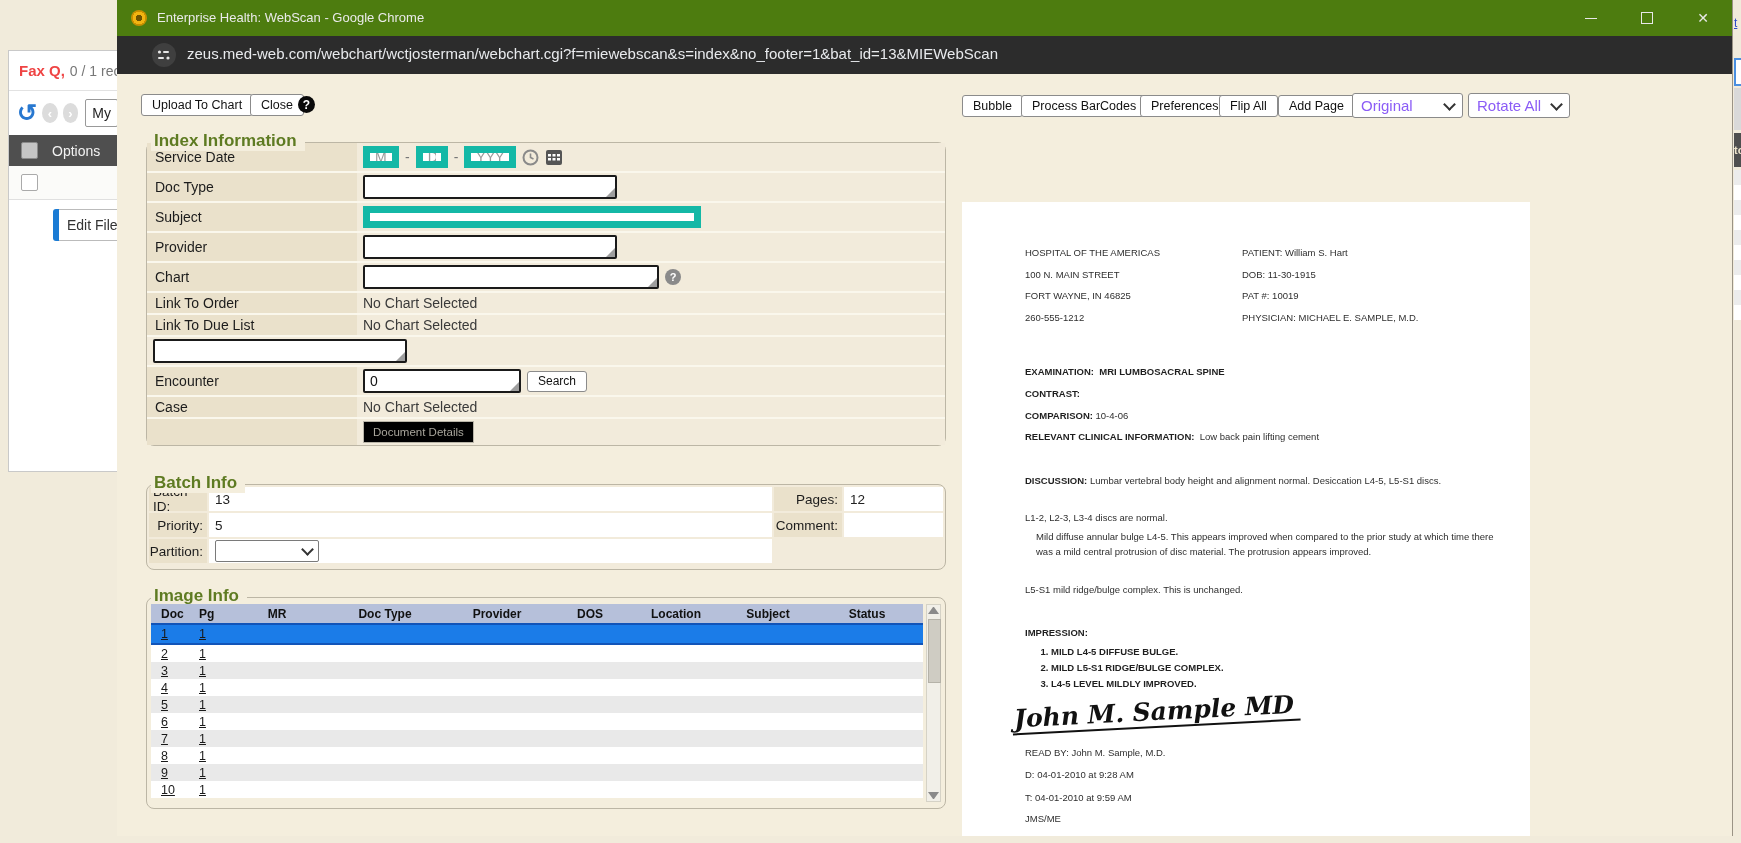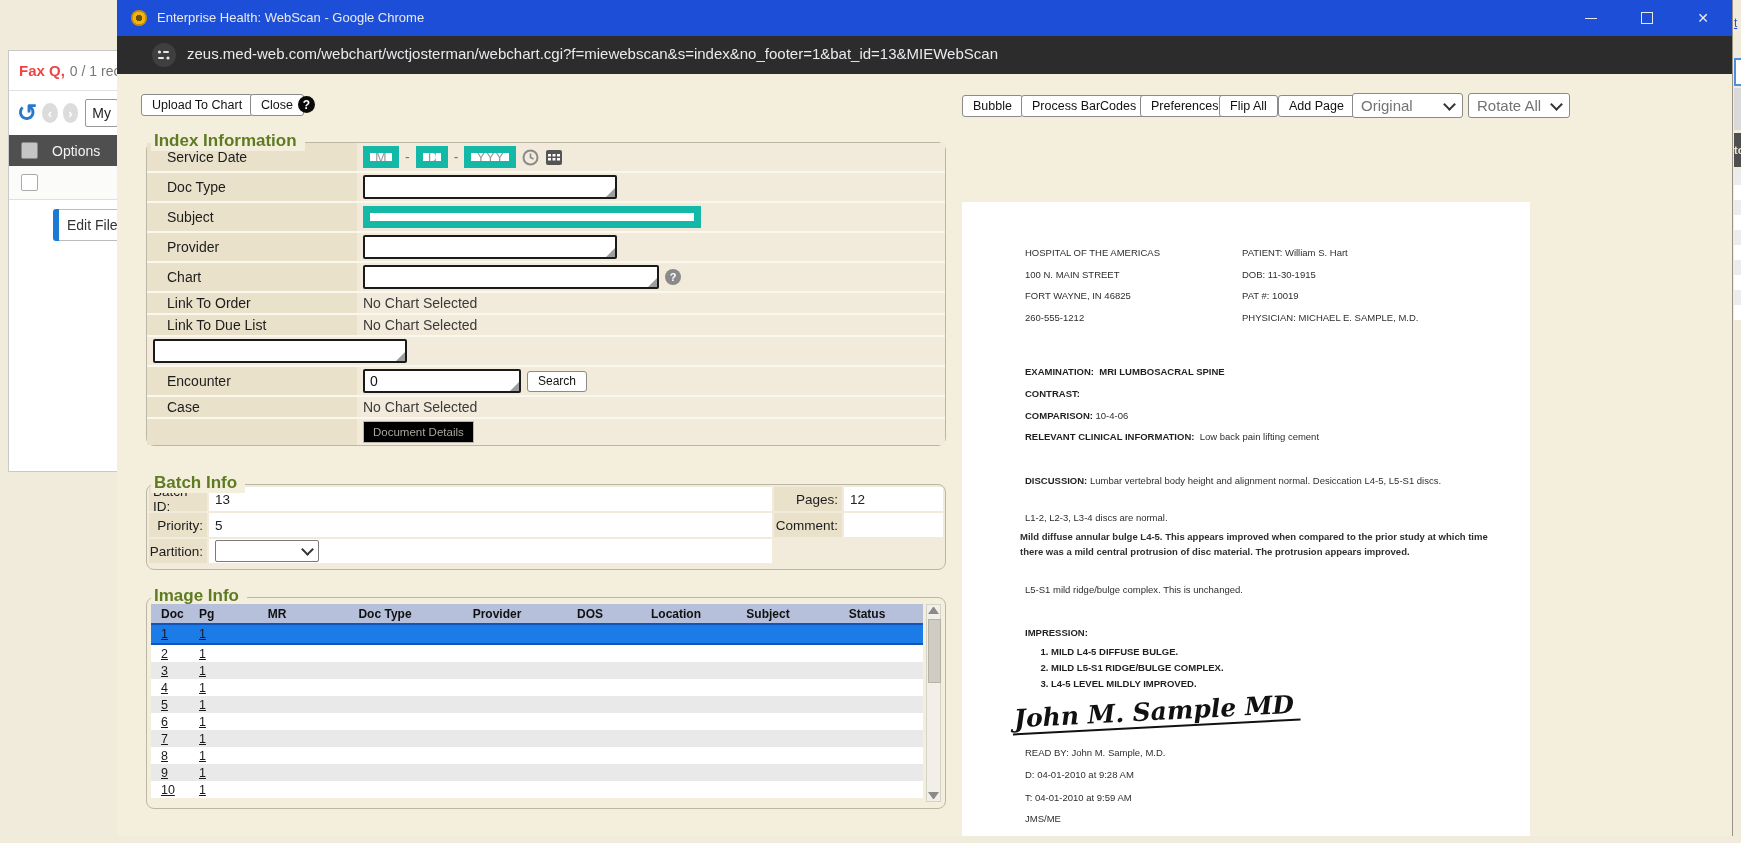--- a/index.html
+++ b/index.html
@@ -38,21 +38,21 @@
   .sliver-bluebox{position:absolute;left:0;top:58px;width:10px;height:24px;background:#fff;border:2px solid #4a8fe0;}
   .sliver-gray{position:absolute;left:0;top:88px;width:10px;height:42px;background:#d9d9d9;}
   .sliver-dark{position:absolute;left:0;top:133px;width:10px;height:34px;background:#4f4f4f;color:#efe6cd;
                font-size:11px;font-weight:bold;display:flex;align-items:center;}
   .sliver-stripes{position:absolute;left:0;top:170px;width:10px;height:150px;
                   background:repeating-linear-gradient(#ececec 0 15px,#ffffff 15px 30px);}
 
   
   .window{position:absolute;left:117px;top:0;width:1616px;height:836px;background:#f4eedd;
           border-right:1px solid #9a9385;box-sizing:border-box;overflow:hidden;}
-  .titlebar{position:absolute;left:0;top:0;width:100%;height:36px;background:#1d4ed8;}
+  .titlebar{position:absolute;left:0;top:0;width:100%;height:36px;background:#4d7c0f;}
   .app-ic{position:absolute;left:14px;top:10px;width:16px;height:16px;border-radius:50%;
           background:radial-gradient(circle,#6d5300 0 3px,#f2b411 3px 6.5px,#c88f00 6.5px 8px);}
   .title-txt{position:absolute;left:40px;top:10px;font-size:13px;color:#eaeaea;white-space:nowrap;}
   .winbtn{position:absolute;top:0;width:44px;height:36px;display:flex;align-items:center;justify-content:center;}
   .wb-min{left:1452px;} .wb-max{left:1508px;} .wb-close{left:1564px;}
   .glyph-min{width:12px;height:0;border-top:1.5px solid #e8e8e8;}
   .glyph-max{width:10px;height:10px;border:1.5px solid #e8e8e8;}
   .glyph-close{color:#e8e8e8;font-size:14px;line-height:1;}
   .urlbar{position:absolute;left:0;top:36px;width:100%;height:38px;background:#2c2c2c;}
   .url-badge{position:absolute;left:35px;top:7px;width:24px;height:24px;border-radius:50%;background:#3f3f3f;
@@ -61,32 +61,32 @@
 
   .content{position:absolute;left:0;top:74px;width:100%;height:762px;background:#f4eedd;}
 
   
   .wbtn{position:absolute;height:22px;background:#fff;border:1px solid #8b8b8b;border-radius:3px;
         font-family:"Liberation Sans",sans-serif;font-size:12.5px;color:#111;padding:0 10px;
         display:flex;align-items:center;white-space:nowrap;box-sizing:border-box;}
   .qhelp{position:absolute;width:17px;height:17px;border-radius:50%;background:#0a0a0a;color:#fff;
          font-size:12px;font-weight:bold;display:flex;align-items:center;justify-content:center;}
   .selbox{position:absolute;height:25px;background:#fff;border:1px solid #8a8a8a;border-radius:3px;
-          font-size:15px;color:#737373;display:flex;align-items:center;padding:0 8px;box-sizing:border-box;
+          font-size:15px;color:#8b5cf6;display:flex;align-items:center;padding:0 8px;box-sizing:border-box;
           justify-content:space-between;}
   .chev{width:7px;height:7px;border-right:2px solid #333;border-bottom:2px solid #333;
         transform:rotate(45deg);margin-left:8px;margin-top:-3px;flex:none;}
 
   
   .fs{position:absolute;border:1px solid #bcb6a5;border-radius:8px;box-sizing:border-box;}
   .legend{position:absolute;top:-12px;left:4px;background:#f4eedd;padding:0 8px 0 3px;
           color:#5e7b22;font-weight:bold;font-size:17px;white-space:nowrap;}
 
   .irow{display:flex;border-bottom:2px solid #faf7ec;}
-  .ilabel{width:210px;flex:none;background:#eae1cb;padding:0 20px;font-size:14px;color:#1c1c1c;
+  .ilabel{width:210px;flex:none;background:#eae1cb;padding:0 8px;font-size:14px;color:#1c1c1c;
           display:flex;align-items:center;box-sizing:border-box;}
   .ival{flex:1;background:#f2ebdb;padding:2px 6px;display:flex;align-items:center;gap:6px;font-size:14px;color:#3a3a3a;}
   .h28{min-height:28px;} .h22{min-height:20px;} .h26{min-height:26px;}
 
   input.pl{border:7px solid #14b8a6;border-radius:0;height:22px;font-family:"Liberation Sans",sans-serif;
            font-size:14px;color:#222;padding:0 5px;box-sizing:border-box;background:#fff;}
   input.pl::placeholder{color:#9a9a9a;}
   .combo{position:relative;height:24px;background:#fff;border:2px solid #1a1a1a;border-radius:2px;box-sizing:border-box;
          font-size:14px;color:#111;display:flex;align-items:center;padding:0 5px;overflow:hidden;}
   .combo::after{content:"";position:absolute;right:0;bottom:0;width:0;height:0;
@@ -491,21 +491,21 @@
         <div class="doc" style="left:63px;top:207px;">
           <b>COMPARISON:</b> <span>10-4-06</span>
         </div>
         <div class="doc" style="left:63px;top:228px;">
           <b>RELEVANT CLINICAL INFORMATION:</b>&nbsp; <span>Low back pain lifting cement</span>
         </div>
         <div class="doc" style="left:63px;top:272px;width:470px;">
           <b>DISCUSSION:</b> <span>Lumbar vertebral body height and alignment normal. Desiccation L4-5, L5-S1 discs.</span>
         </div>
         <div class="doc" style="left:63px;top:309px;"><span>L1-2, L2-3, L3-4 discs are normal.</span></div>
-        <div class="doc" style="left:58px;top:328px;width:470px;font-weight:bold;"><span>Mild diffuse annular bulge L4-5. This appears improved when compared to the prior study at which time there was a mild central protrusion of disc material. The protrusion appears improved.</span></div>
+        <div class="doc" style="left:74px;top:328px;width:470px;"><span>Mild diffuse annular bulge L4-5. This appears improved when compared to the prior study at which time there was a mild central protrusion of disc material. The protrusion appears improved.</span></div>
         <div class="doc" style="left:63px;top:381px;"><span>L5-S1 mild ridge/bulge complex. This is unchanged.</span></div>
         <div class="doc" style="left:63px;top:424px;"><b>IMPRESSION:</b></div>
         <div class="doc" style="left:75px;top:443px;">
           <ol class="imp-ol">
             <li>MILD L4-5 DIFFUSE BULGE.</li>
             <li>MILD L5-S1 RIDGE/BULGE COMPLEX.</li>
             <li>L4-5 LEVEL MILDLY IMPROVED.</li>
           </ol>
         </div>
         <div class="sig">John M. Sample MD</div>

